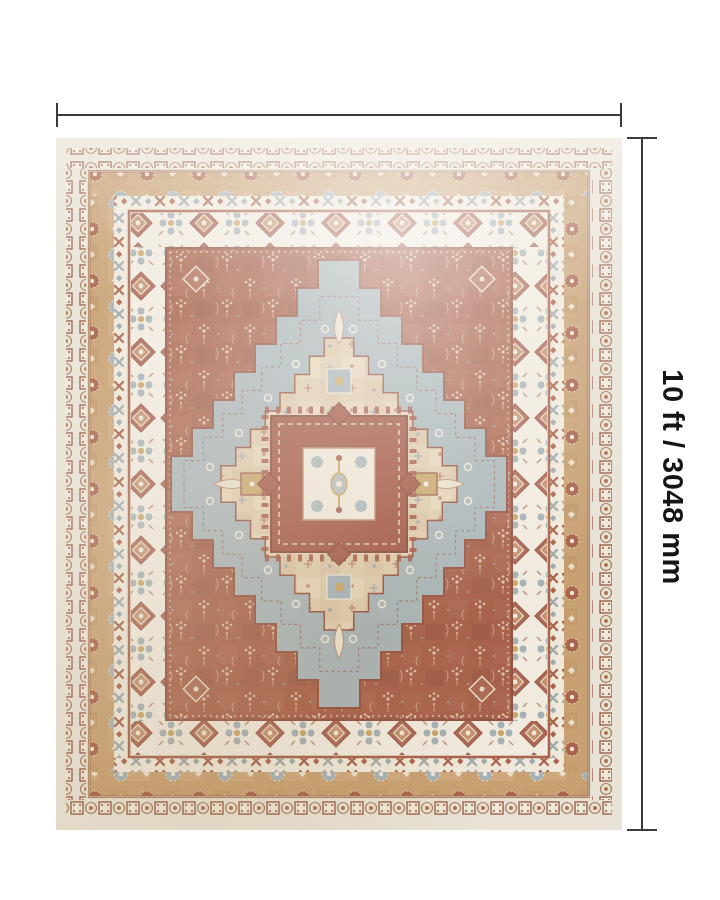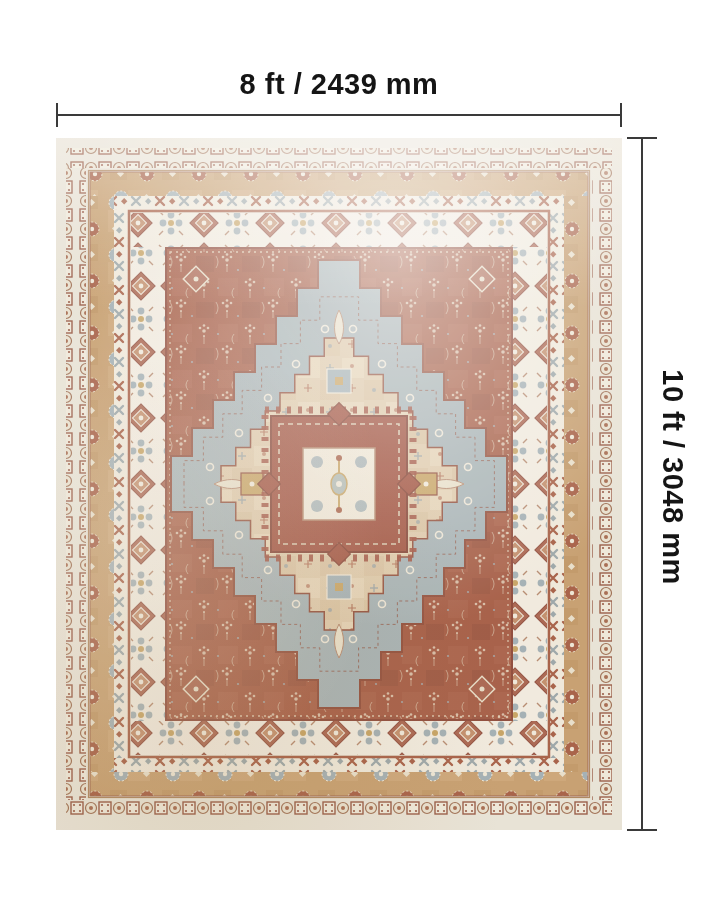--- a/index.html
+++ b/index.html
@@ -19,21 +19,20 @@
   .vtick-top{top:0;}
   .vtick-bottom{bottom:0;}
   .rug{position:absolute;left:56px;top:138px;width:566px;height:692px;}
   .rug svg{display:block;width:100%;height:100%;}
 </style>
 </head>
 <body>
 
 <div class="scene">
 
-  <div class="dim-label dim-label-top">8 ft / 2439 mm</div>
 
   <div class="hline">
     <span class="tick tick-left"></span>
     <span class="tick tick-right"></span>
   </div>
 
   <div class="vline">
     <span class="vtick vtick-top"></span>
     <span class="vtick vtick-bottom"></span>
   </div>

